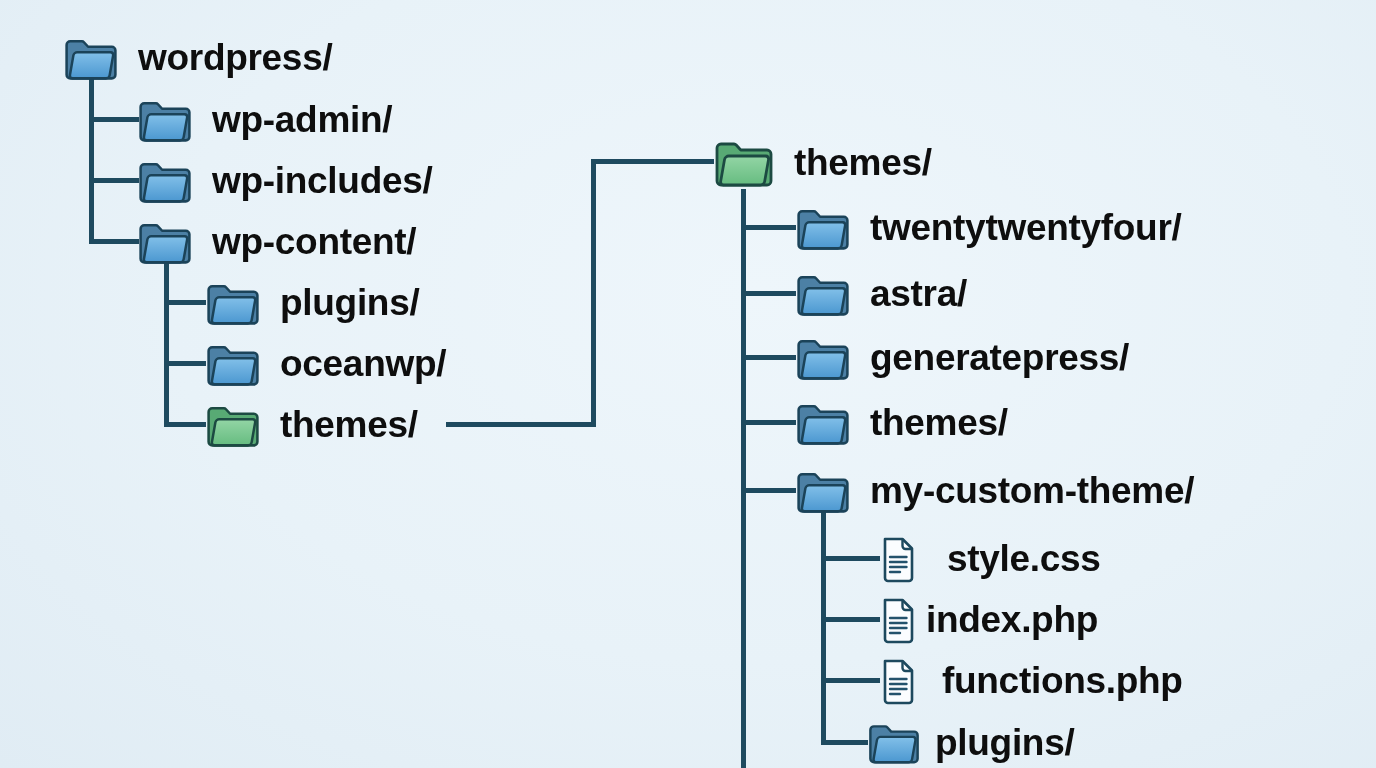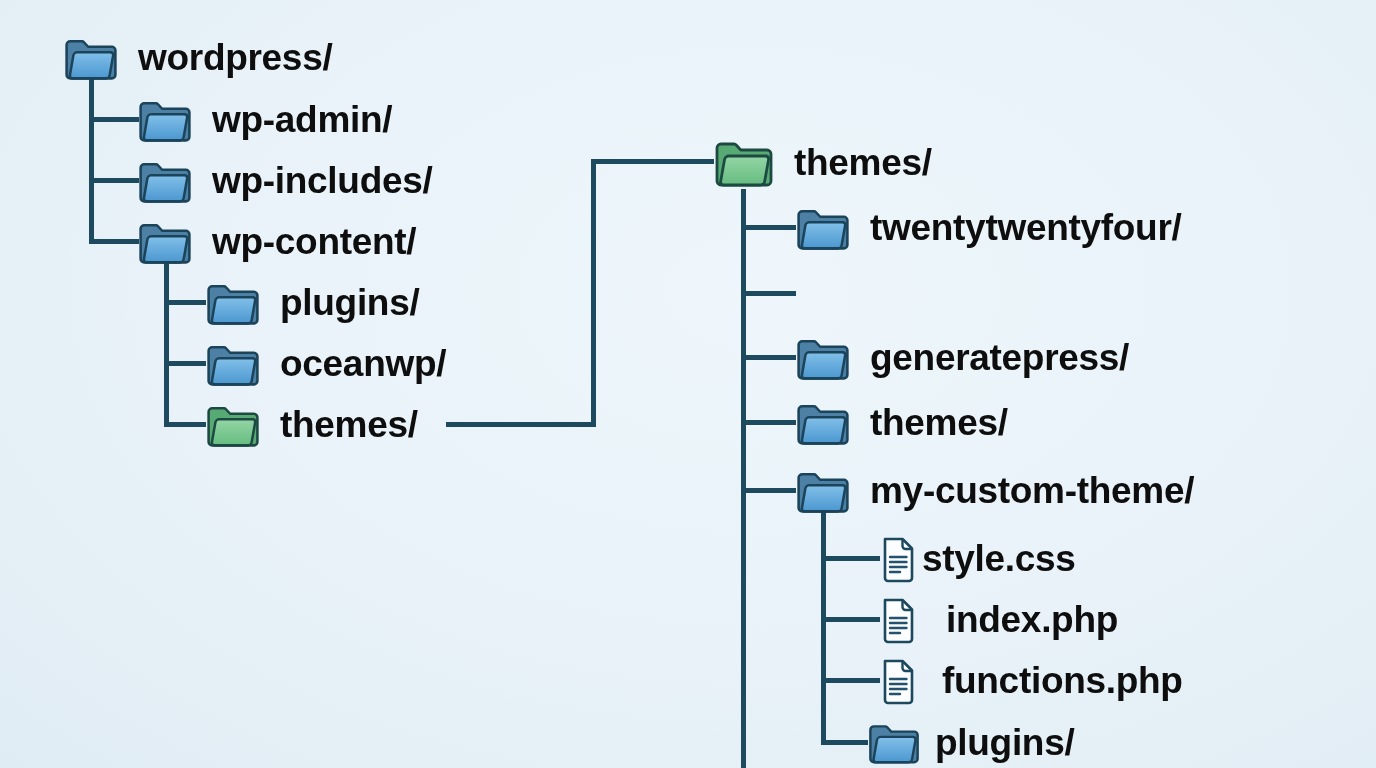--- a/index.html
+++ b/index.html
@@ -132,45 +132,51 @@
         <use href="#sym-folder-green"></use>
       </svg>
     <span class="label">themes/</span>
   </div>
   <div class="node" style="left:794px;top:200px">
     <svg class="ic" width="58" height="47">
         <use href="#sym-folder-blue"></use>
       </svg>
     <span class="label">twentytwentyfour/</span>
   </div>
+  <div class="node" style="left:794px;top:266px">
+    <svg class="ic" width="58" height="47">
+        <use href="#sym-folder-blue"></use>
+      </svg>
+    <span class="label">astra/</span>
+  </div>
   <div class="node" style="left:794px;top:330px">
     <svg class="ic" width="58" height="47">
         <use href="#sym-folder-blue"></use>
       </svg>
     <span class="label">generatepress/</span>
   </div>
   <div class="node" style="left:794px;top:395px">
     <svg class="ic" width="58" height="47">
         <use href="#sym-folder-blue"></use>
       </svg>
     <span class="label">themes/</span>
   </div>
   <div class="node" style="left:794px;top:463px">
     <svg class="ic" width="58" height="47">
         <use href="#sym-folder-blue"></use>
       </svg>
     <span class="label">my-custom-theme/</span>
   </div>
-  <div class="node" style="left:878px;top:531px;gap:4px">
+  <div class="node" style="left:878px;top:531px;gap:29px">
     <svg class="ic" width="40" height="50">
         <use href="#sym-file"></use>
       </svg>
     <span class="label">style.css</span>
   </div>
-  <div class="node" style="left:878px;top:592px;gap:28px">
+  <div class="node" style="left:878px;top:592px;gap:8px">
     <svg class="ic" width="40" height="50">
         <use href="#sym-file"></use>
       </svg>
     <span class="label">index.php</span>
   </div>
   <div class="node" style="left:878px;top:653px;gap:24px">
     <svg class="ic" width="40" height="50">
         <use href="#sym-file"></use>
       </svg>
     <span class="label">functions.php</span>

